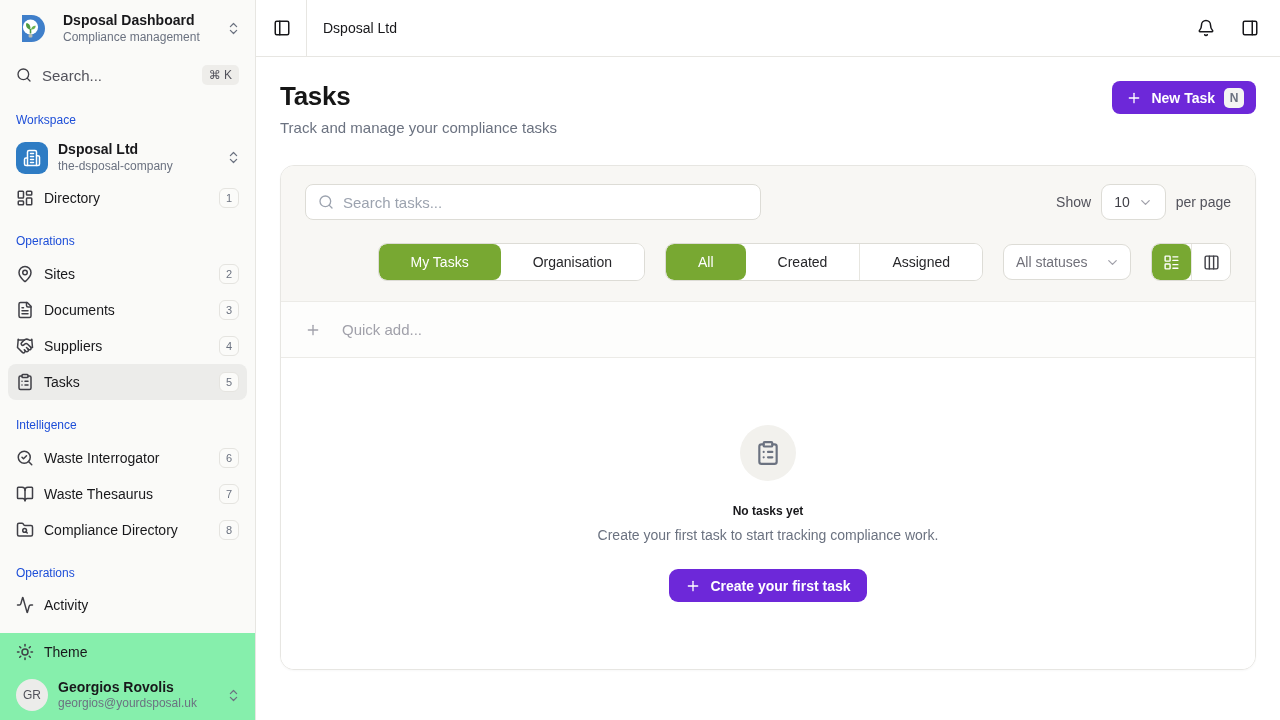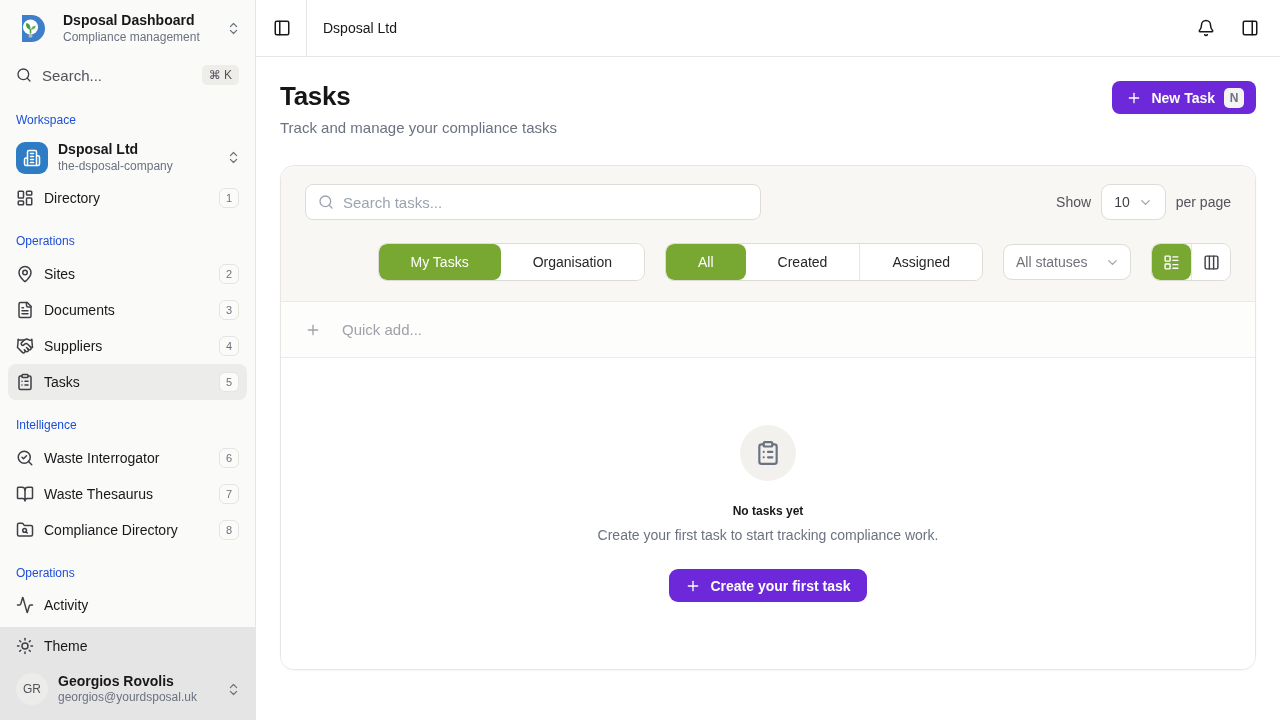--- a/index.html
+++ b/index.html
@@ -27,21 +27,21 @@
   .ws-item { display:flex; align-items:center; gap:10px; padding:6px 12px 6px 16px; cursor:pointer; }
   .ws-icon { width:32px; height:32px; border-radius:9px; background:#2e7cc4; color:#fff; display:flex; align-items:center; justify-content:center; flex:none; }
   .ws-texts { flex:1; min-width:0; }
   .ws-name { font-size:14px; font-weight:700; color:#18181b; line-height:1.25; }
   .ws-slug { font-size:12px; color:#6b7280; line-height:1.3; }
   .nav-item { display:flex; align-items:center; gap:10px; margin:0 8px; padding:8px 8px; border-radius:8px; cursor:pointer; color:#18181b; }
   .nav-item .nlabel { flex:1; font-size:14px; }
   .nav-item .nicon { color:#3f3f46; flex:none; }
   .nav-item.active { background:#ececea; }
   .badge { min-width:20px; height:20px; padding:0 5px; border:1px solid #e5e4e0; background:#fbfbf9; border-radius:6px; font-size:11px; color:#6b7280; display:flex; align-items:center; justify-content:center; }
-  .sb-footer { flex:none; padding-bottom:6px; background:#e5e5e5; }
+  .sb-footer { flex:none; background:#86efac; }
   .theme-row { display:flex; align-items:center; gap:10px; padding:10px 16px; cursor:pointer; color:#18181b; }
   .theme-row .nicon { color:#3f3f46; }
   .user-row { display:flex; align-items:center; gap:10px; padding:8px 12px 8px 16px; cursor:pointer; }
   .avatar { width:32px; height:32px; border-radius:50%; background:#ececea; color:#52525b; font-size:12px; display:flex; align-items:center; justify-content:center; flex:none; }
   .user-texts { flex:1; min-width:0; }
   .user-name { font-size:14px; font-weight:700; color:#18181b; line-height:1.25; }
   .user-email { font-size:12px; color:#6b7280; line-height:1.3; }
 
   
   .main { flex:1; display:flex; flex-direction:column; min-width:0; }

